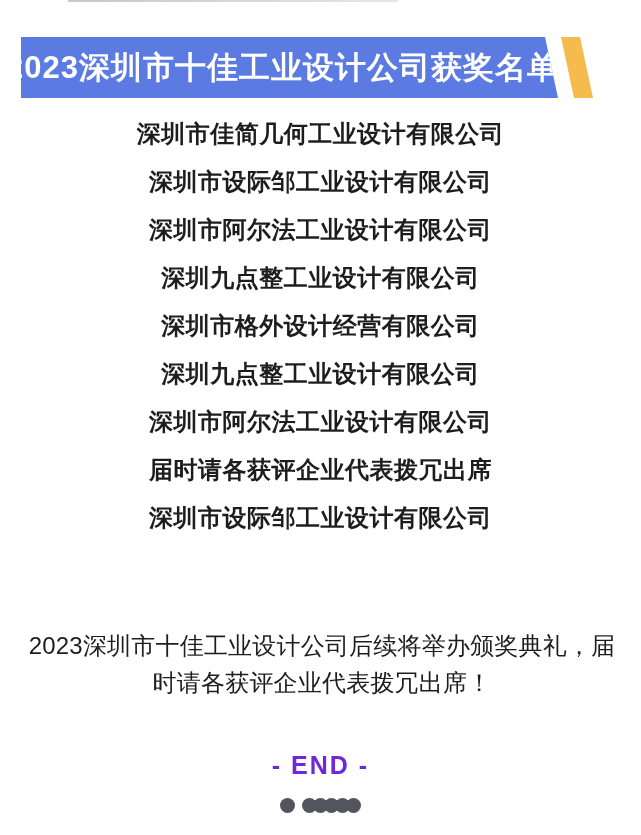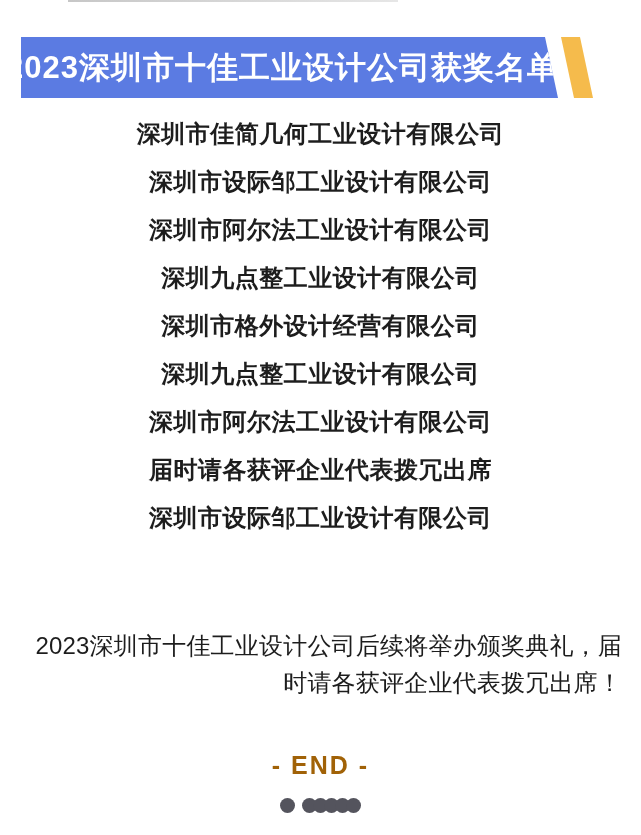--- a/index.html
+++ b/index.html
@@ -72,32 +72,32 @@
   .notice {
     position: absolute;
     left: 22px;
     top: 627px;
     width: 600px;
     margin: 0;
     font-size: 24px;
     line-height: 37px;
     letter-spacing: 0.2px;
     color: var(--text-dark, #1d1d1d);
-    text-align: right;
+    text-align: center;
   }
   .end-marker {
     position: absolute;
     left: 0;
     top: 751px;
     width: 641px;
     text-align: center;
     font-size: 25px;
     font-weight: bold;
     letter-spacing: 2px;
-    color: #a16207;
+    color: #6d28d9;
     white-space: nowrap;
   }
   .dots {
     position: absolute;
     left: 0;
     top: 798px;
     width: 641px;
     display: flex;
     align-items: center;
     justify-content: center;

